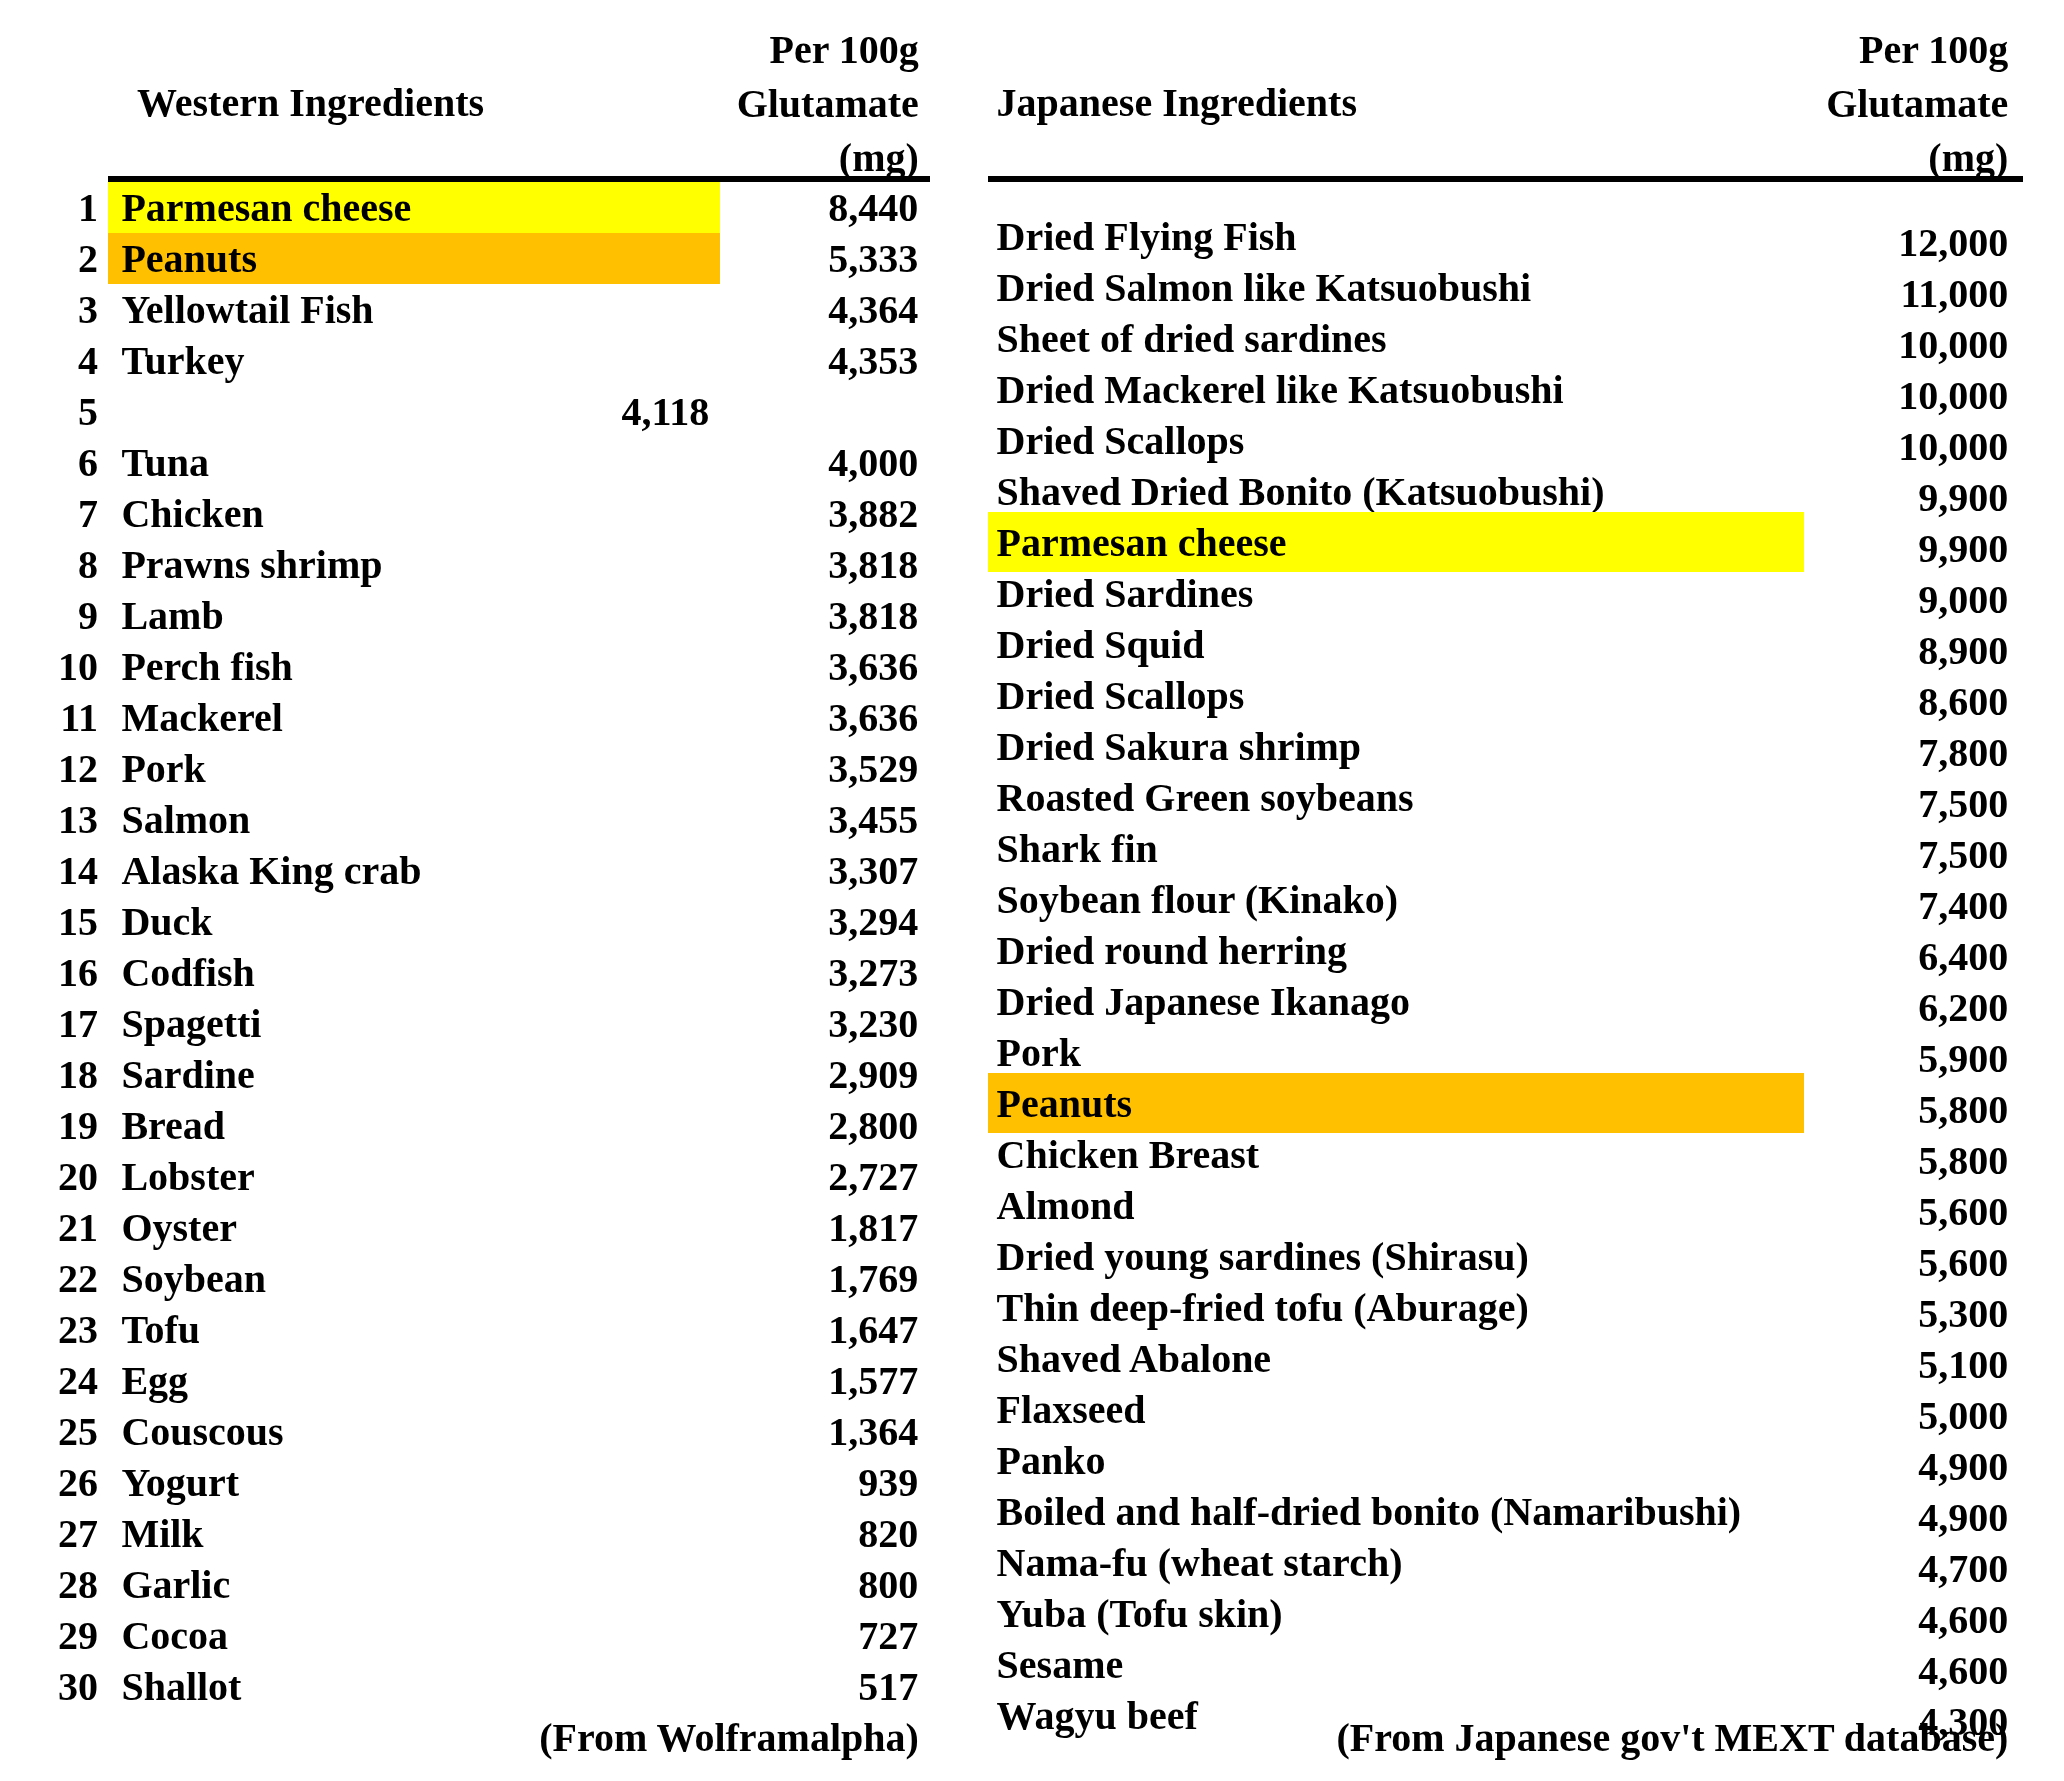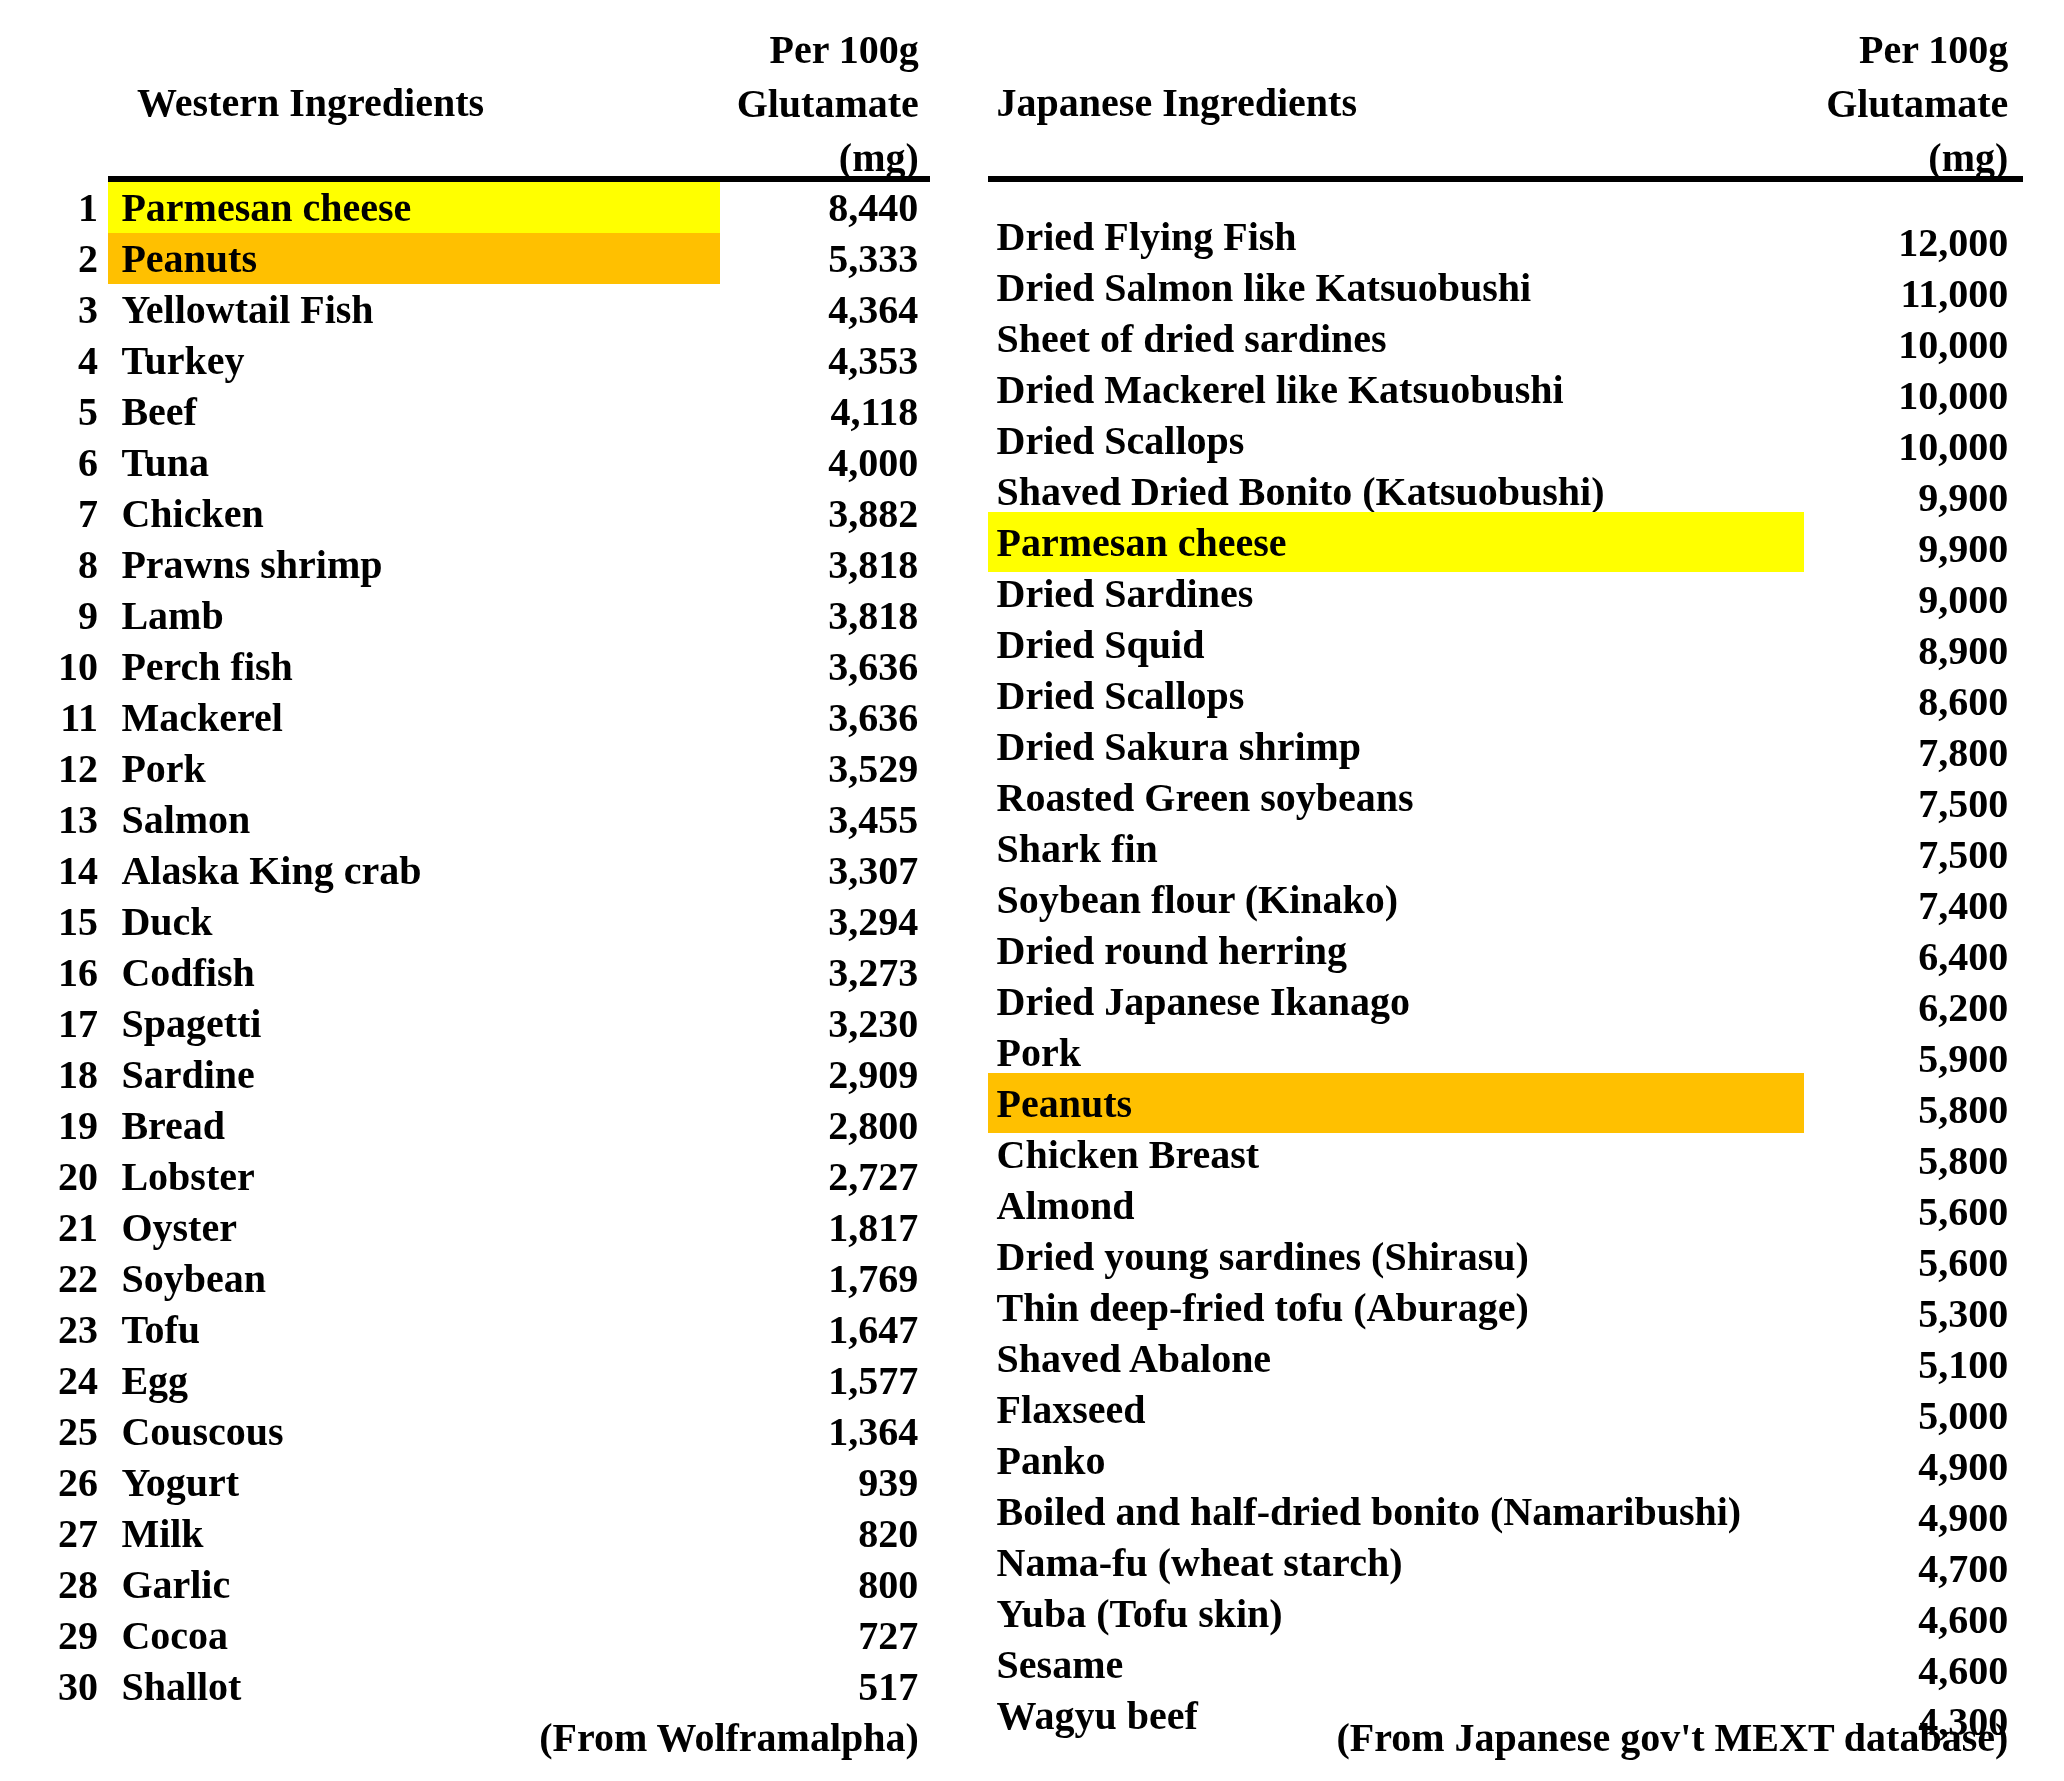--- a/index.html
+++ b/index.html
@@ -86,21 +86,20 @@
         </div>
         <div class="row">
           <span class="cell num">4</span>
           <span class="cell gap"></span>
           <span class="cell name">Turkey</span>
           <span class="cell val">4,353</span>
         </div>
         <div class="row">
           <span class="cell num">5</span>
           <span class="cell gap"></span>
-          <span class="cell name">Beef</span>
           <span class="cell val">4,118</span>
         </div>
         <div class="row">
           <span class="cell num">6</span>
           <span class="cell gap"></span>
           <span class="cell name">Tuna</span>
           <span class="cell val">4,000</span>
         </div>
         <div class="row">
           <span class="cell num">7</span>

